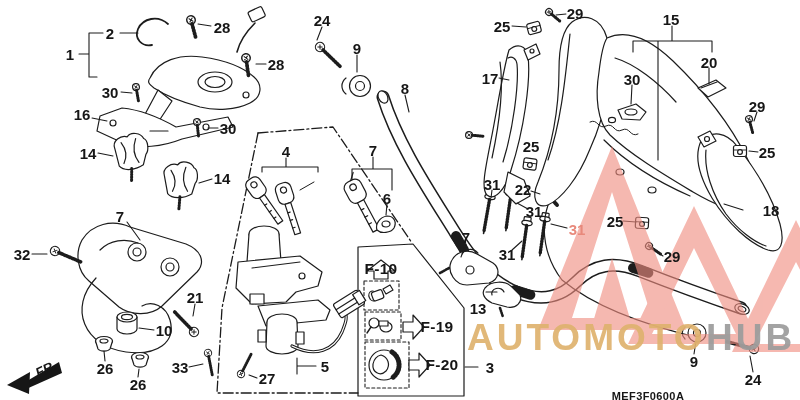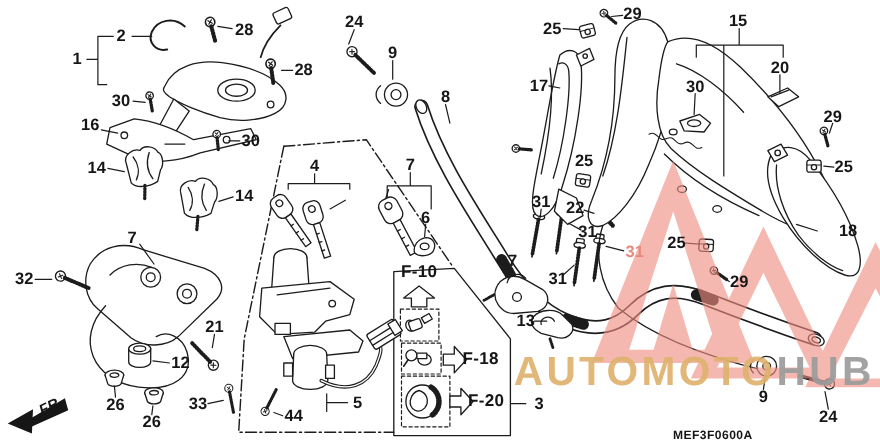--- a/index.html
+++ b/index.html
@@ -316,25 +316,25 @@
 <div class="callout" style="left:70px;top:54px">1</div>
 <div class="callout" style="left:276px;top:64px">28</div>
 <div class="callout" style="left:110px;top:92px">30</div>
 <div class="callout" style="left:82px;top:114px">16</div>
 <div class="callout" style="left:228px;top:128px">30</div>
 <div class="callout" style="left:88px;top:153px">14</div>
 <div class="callout" style="left:222px;top:178px">14</div>
 <div class="callout" style="left:120px;top:216px">7</div>
 <div class="callout" style="left:22px;top:254px">32</div>
 <div class="callout" style="left:195px;top:297px">21</div>
-<div class="callout" style="left:164px;top:330px">12</div>
+<div class="callout" style="left:164px;top:330px">10</div>
 <div class="callout" style="left:105px;top:368px">26</div>
 <div class="callout" style="left:138px;top:384px">26</div>
 <div class="callout" style="left:180px;top:367px">33</div>
-<div class="callout" style="left:267px;top:378px">44</div>
+<div class="callout" style="left:267px;top:378px">27</div>
 <div class="callout" style="left:325px;top:366px">5</div>
 <div class="callout" style="left:286px;top:151px">4</div>
 <div class="callout" style="left:373px;top:150px">7</div>
 <div class="callout" style="left:387px;top:198px">6</div>
 <div class="callout" style="left:322px;top:20px">24</div>
 <div class="callout" style="left:357px;top:48px">9</div>
 <div class="callout" style="left:405px;top:88px">8</div>
 <div class="callout" style="left:490px;top:367px">3</div>
 <div class="callout" style="left:575px;top:13px">29</div>
 <div class="callout" style="left:502px;top:26px">25</div>
@@ -347,24 +347,24 @@
 <div class="callout" style="left:767px;top:152px">25</div>
 <div class="callout" style="left:771px;top:210px">18</div>
 <div class="callout" style="left:672px;top:256px">29</div>
 <div class="callout" style="left:615px;top:221px">25</div>
 <div class="callout" style="left:523px;top:189px">22</div>
 <div class="callout" style="left:492px;top:184px">31</div>
 <div class="callout" style="left:534px;top:211px">31</div>
 <div class="callout" style="left:507px;top:254px">31</div>
 <div class="callout red" style="left:577px;top:229px">31</div>
 <div class="callout" style="left:466px;top:237px">7</div>
-<div class="callout" style="left:478px;top:292px">13</div>
+<div class="callout" style="left:478px;top:308px">13</div>
 <div class="callout" style="left:694px;top:361px">9</div>
 <div class="callout" style="left:753px;top:379px">24</div>
 
-<div class="callout fcode" style="left:381px;top:248px">F-10</div>
-<div class="callout fcode" style="left:437px;top:327px">F-18</div>
+<div class="callout fcode" style="left:381px;top:269px">F-10</div>
+<div class="callout fcode" style="left:437px;top:327px">F-19</div>
 <div class="callout fcode" style="left:442px;top:365px">F-20</div>
 
 <div class="callout code" style="left:648px;top:396px">MEF3F0600A</div>
 <div class="callout fr" style="left:46px;top:369px">FR.</div>
 
 </div>
 
 </body></html>

